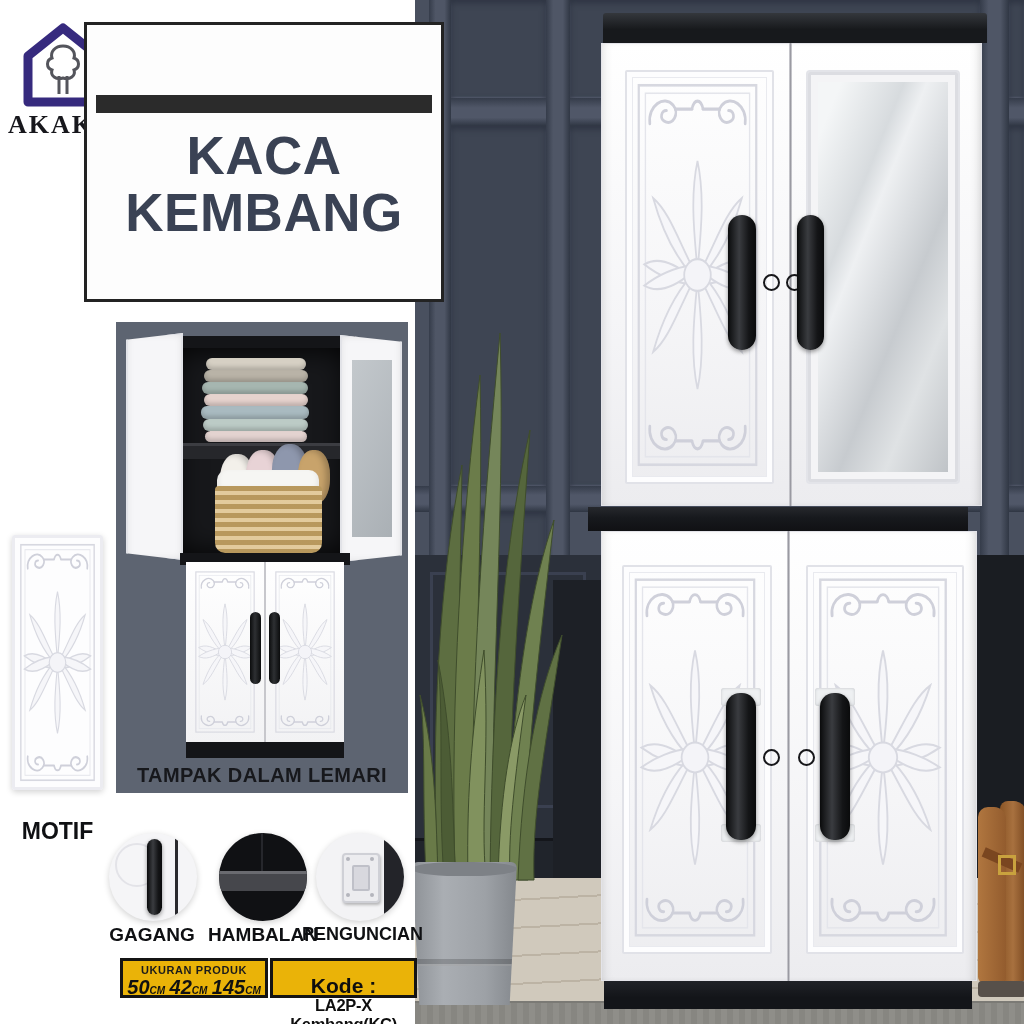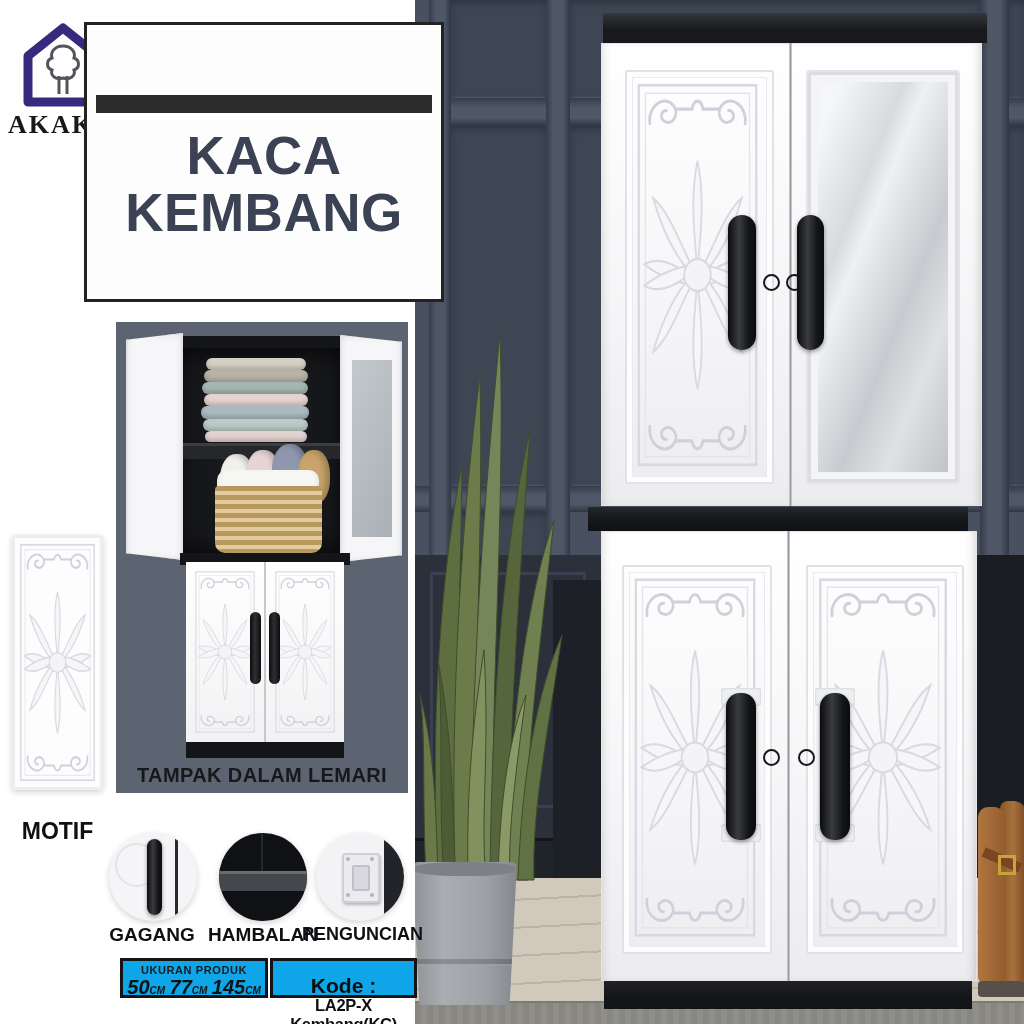--- a/index.html
+++ b/index.html
@@ -69,21 +69,21 @@
   .blabel{font-weight:bold;color:#0f1013;text-align:center;}
 
   .circle{border-radius:50%;overflow:hidden;box-shadow:0 2px 6px rgba(0,0,0,.18);}
   .c-gagang{background:#f5f5f7;}
   .c-hambalan{background:#101114;}
   .c-penguncian{background:#f3f3f5;}
   .latch{background:#ececef;border:2px solid #cfd0d6;border-radius:4px;box-shadow:1px 2px 3px rgba(0,0,0,.25);}
   .latchhole{background:#d8d8de;border:2px solid #bfc0c8;border-radius:2px;}
   .screw{width:4px;height:4px;border-radius:50%;background:#b4b5bc;}
 
-  .infobox{background:#0ea5e9;border:3px solid #141414;box-sizing:border-box;text-align:center;}
+  .infobox{background:#eab308;border:3px solid #141414;box-sizing:border-box;text-align:center;}
   .ukheading{font-size:11px;font-weight:bold;letter-spacing:.6px;color:#1b1b1b;}
   .dims{font-style:italic;font-weight:bold;color:#111;}
   .dimval{font-size:20px;}
   .dimunit{font-size:10px;text-align:center;}
   .kodeheading{font-size:21px;font-weight:bold;color:#0e0e0e;line-height:1;}
   .kodecode{font-size:16.5px;font-weight:bold;color:#0e0e0e;letter-spacing:-.3px;}
 </style>
 </head>
 <body>
 
@@ -291,21 +291,21 @@
     </div>
   </div>
   <div class="abs blabel" style="left:102px;top:924px;width:100px;font-size:19px;">GAGANG</div>
   <div class="abs blabel" style="left:203px;top:924px;width:120px;font-size:19px;">HAMBALAN</div>
   <div class="abs blabel" style="left:302px;top:924px;width:120px;font-size:18px;">PENGUNCIAN</div>
 
   <div class="abs infobox" style="left:120px;top:958px;width:148px;height:40px;padding-top:3px;">
     <div class="ukheading">UKURAN PRODUK</div>
     <div class="dims">
       <span class="dimval">50</span><span class="dimunit">CM</span>
-      <span class="dimval">77</span><span class="dimunit">CM</span>
+      <span class="dimval">42</span><span class="dimunit">CM</span>
       <span class="dimval">145</span><span class="dimunit">CM</span>
     </div>
   </div>
 
   <div class="abs infobox" style="left:270px;top:958px;width:147px;height:40px;padding-top:14px;">
     <div class="kodeheading">Kode :</div>
     <div class="kodecode">LA2P-X Kembang(KC)</div>
   </div>
 
 </div>

